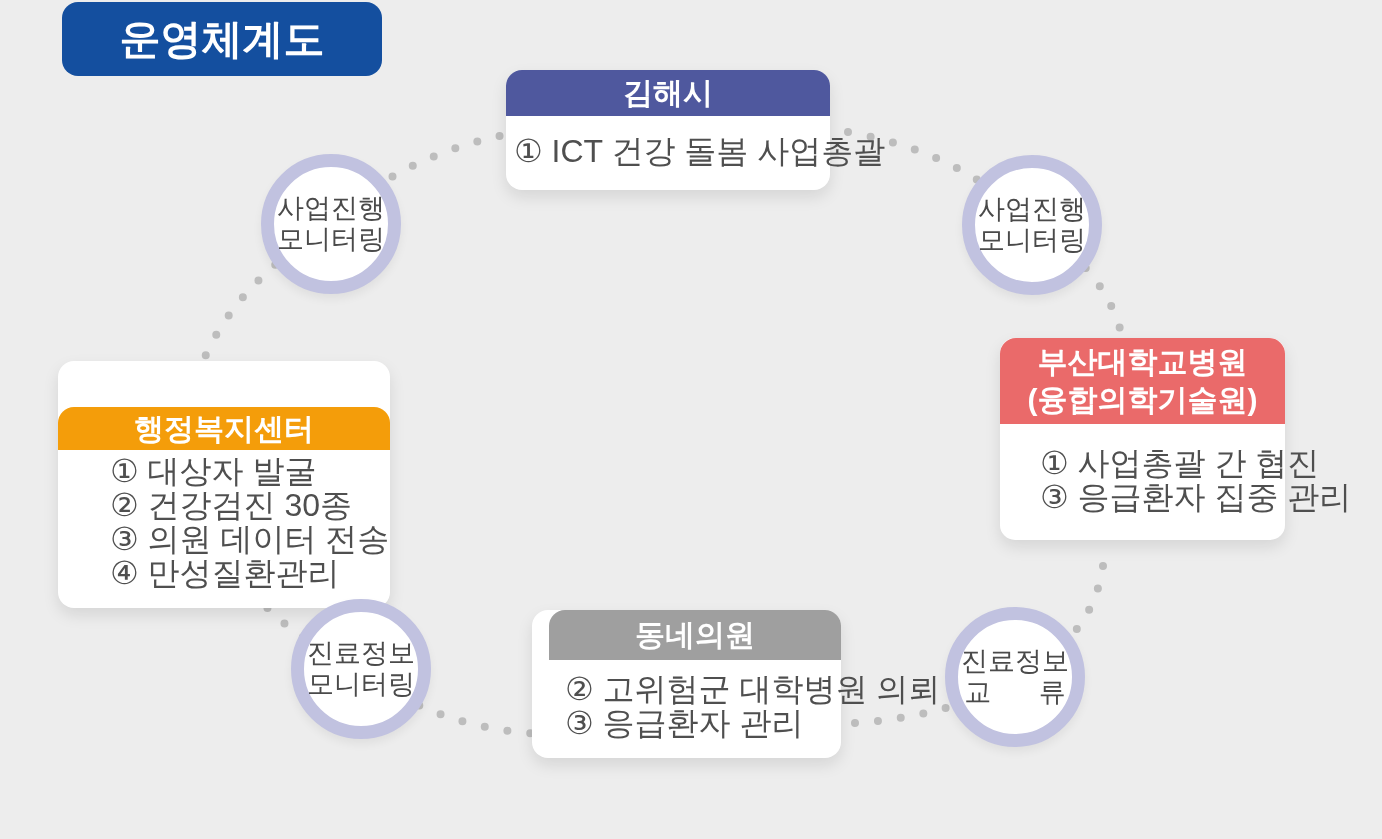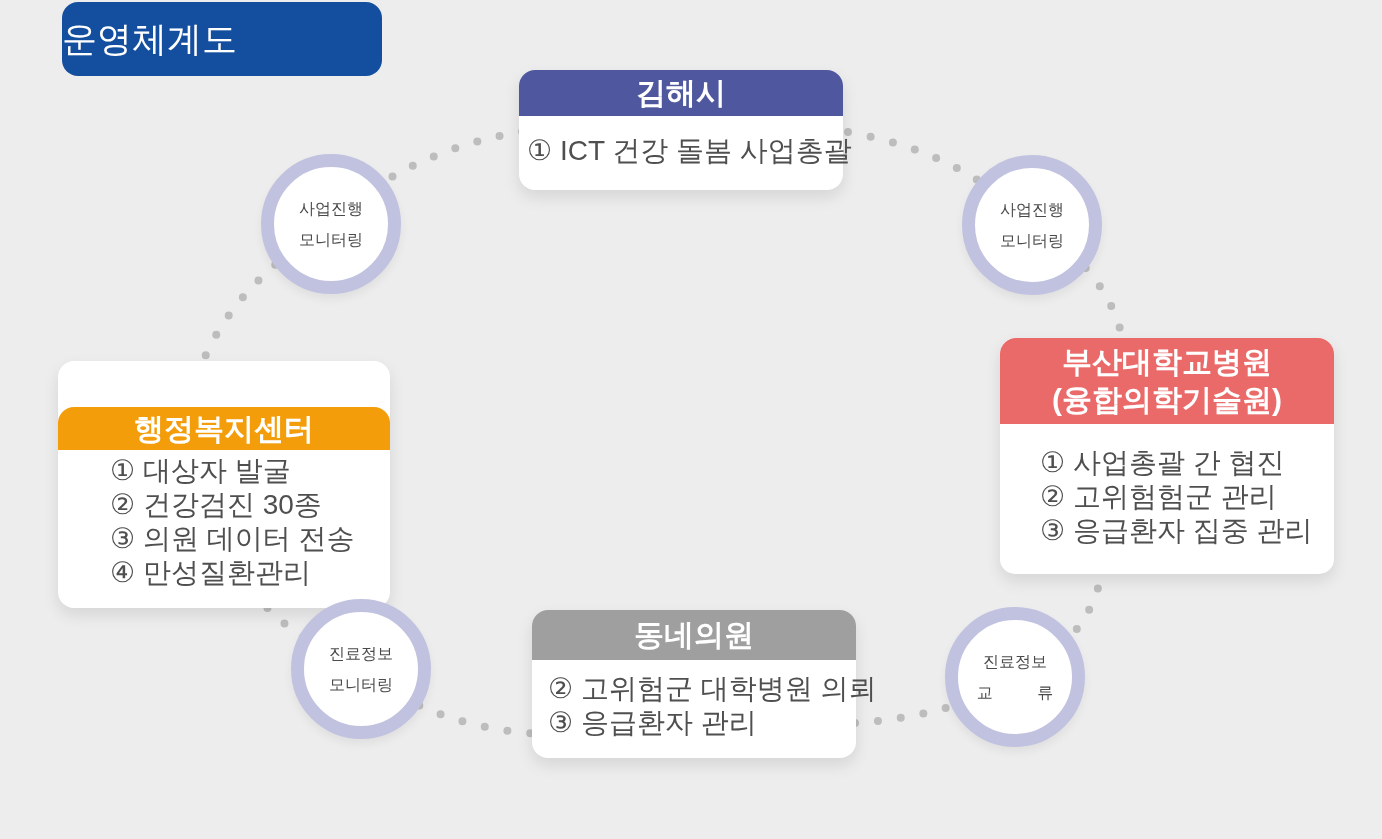--- a/index.html
+++ b/index.html
@@ -24,59 +24,59 @@
 
   svg.links{position:absolute;left:0;top:0;z-index:1;}
   path.dotline{
     fill:none;stroke:var(--dots);stroke-width:8;
     stroke-linecap:round;stroke-dasharray:0 23;
   }
 
   .badge{
     position:absolute;left:62px;top:2px;width:320px;height:74px;
     background:var(--badge-blue);border-radius:16px;
-    display:flex;align-items:center;justify-content:flex-start;
-    color:#fff;font-weight:normal;font-size:35px;z-index:2;
+    display:flex;align-items:center;justify-content:center;
+    color:#fff;font-weight:bold;font-size:41px;z-index:2;
   }
 
   .node{
     position:absolute;background:#fff;border-radius:16px;
     box-shadow:0 7px 16px rgba(0,0,0,.10);z-index:2;
   }
   .node-header{
     border-radius:16px 16px 0 0;color:#fff;font-weight:bold;
     font-size:30px;line-height:1.26;
     display:flex;flex-direction:column;align-items:center;justify-content:center;
     text-align:center;
   }
-  .node-body{color:var(--body-text);font-size:28px;}
+  .node-body{color:var(--body-text);font-size:32px;}
   .node-body ul{list-style:none;margin:0;padding:0;}
   .node-body li{line-height:34px;white-space:nowrap;}
 
-  .node-city{left:519px;top:70px;width:324px;}
+  .node-city{left:506px;top:70px;width:324px;}
   .node-city .node-header{height:46px;background:var(--city-header);}
   .node-city .node-body{padding:18px 8px 22px 8px;text-align:center;}
 
   .node-welfare{left:58px;top:361px;width:332px;}
   .node-welfare .node-header{height:43px;background:var(--welfare-header);margin-top:46px;}
   .node-welfare .node-body{padding:4px 8px 18px 52px;}
 
-  .node-hospital{left:1000px;top:338px;width:334px;border-radius:15px;}
+  .node-hospital{left:1000px;top:338px;width:285px;border-radius:15px;}
   .node-hospital .node-header{height:86px;background:var(--hospital-header);}
   .node-hospital .node-body{padding:22px 8px 26px 40px;}
 
-  .node-clinic{left:532px;top:610px;width:324px;}
+  .node-clinic{left:532px;top:610px;width:292px;padding-left:17px;}
   .node-clinic .node-header{height:50px;background:var(--clinic-header);}
   .node-clinic .node-body{padding:12px 6px 18px 16px;}
 
   .conn{
     position:absolute;width:140px;height:140px;border-radius:50%;
     background:#fff;border:13px solid var(--ring);box-sizing:border-box;
     display:flex;flex-direction:column;align-items:center;justify-content:center;
-    color:#4a4a4a;font-size:16px;line-height:31px;text-align:center;z-index:3;
+    color:#4a4a4a;font-size:27px;line-height:31px;text-align:center;z-index:3;
     box-shadow:0 5px 10px rgba(0,0,0,.06);
   }
   .conn-tl{left:261px;top:154px;}
   .conn-tr{left:962px;top:155px;}
   .conn-bl{left:291px;top:599px;}
   .conn-br{left:945px;top:607px;}
   .sp-wide{word-spacing:40px;}
 </style>
 </head>
 <body>
@@ -124,21 +124,20 @@
   </div>
 
   <div class="node node-hospital">
     <div class="node-header">
       <span>부산대학교병원</span>
       <span>(융합의학기술원)</span>
     </div>
     <div class="node-body">
       <ul>
         <li>① 사업총괄 간 협진</li>
-        <li>② 고위험험군 관리</li>
         <li>③ 응급환자 집중 관리</li>
       </ul>
     </div>
   </div>
 
   <div class="node node-clinic">
     <div class="node-header">
       <span>동네의원</span>
     </div>
     <div class="node-body">

